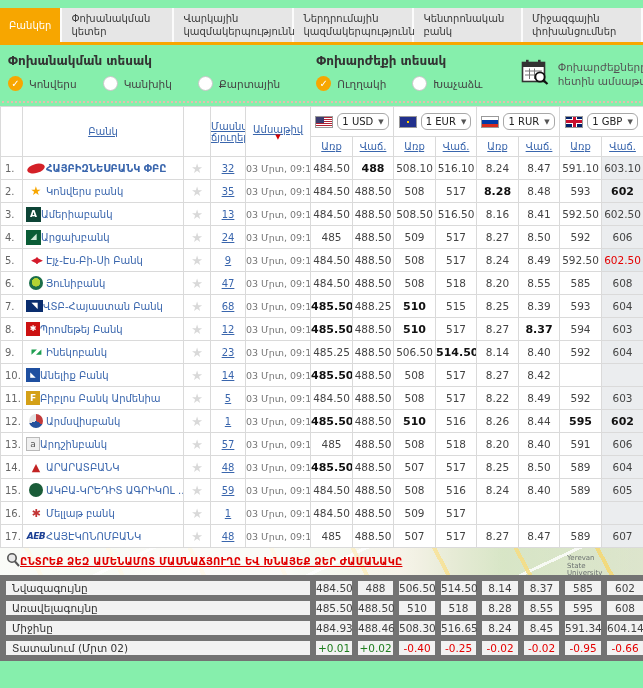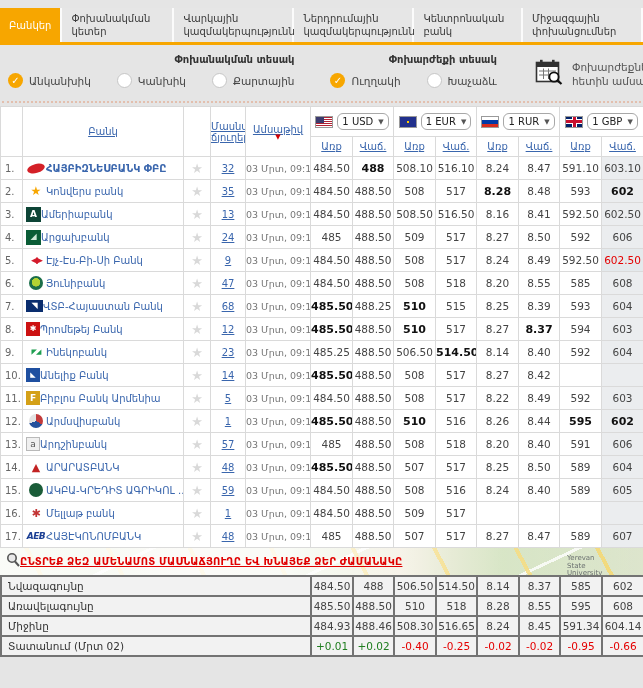--- a/index.html
+++ b/index.html
@@ -1,28 +1,28 @@
 <!DOCTYPE html>
 <html><head>
 <meta charset="utf-8">
 <style>
   * { margin:0; padding:0; box-sizing:border-box; }
   body { background:#fff; font-family:"DejaVu Sans","Liberation Sans",sans-serif; color:#333; }
-  .page { width:643px; height:688px; position:relative; background:#e5e5e5; overflow:hidden; }
+  .page { width:643px; height:688px; position:relative; background:#86efac; overflow:hidden; }
 
   
   .tabbar { margin-top:8px; display:flex; background:#ececec; border-bottom:3px solid #f7a600; align-items:stretch; }
   .tab { background:#e6e6e6; border-right:2px solid #fbfbfb; padding:4px 9px; font-size:10px; line-height:1.3;
          color:#3a3a3a; display:flex; align-items:center; max-width:120px; cursor:pointer; }
   .tab.active { background:#f7a600; color:#fff; }
 
   
   .filters { display:flex; align-items:stretch; padding:9px 6px 7px 6px; height:56px; }
   .fgroup { padding:0 10px 0 2px; }
-  .ftitle { font-size:10px; font-weight:bold; color:#333; margin-bottom:8px;text-align:right; }
+  .ftitle { font-size:12px; font-weight:bold; color:#333; margin-bottom:8px; }
   .fopts { display:flex; gap:26px; }
   .fopt { display:flex; align-items:center; gap:6px; font-size:10.5px; color:#444; cursor:pointer; }
   .rb { width:15px; height:15px; border-radius:50%; display:inline-flex; align-items:center; justify-content:center; flex:0 0 auto; }
   .rb.on { background:#f7a600; color:#fff; font-size:10px; line-height:1; }
   .rb.off { background:#fff; border:1px solid #c6c6c6; }
   .vsep { width:1px; background:#e2e2e2; margin:0 12px; }
   .archive { display:flex; align-items:center; gap:9px; padding-left:4px; }
   .archive-label { font-size:10.5px; color:#555; width:110px; line-height:1.35; }
   .dotted { border-top:2px dotted #e3bfae; margin:0 2px 3px 2px; }
 
@@ -93,21 +93,21 @@
       repeating-linear-gradient(62deg, transparent 0 34px, rgba(245,214,106,.85) 34px 38px, transparent 38px 72px),
       repeating-linear-gradient(-25deg, transparent 0 50px, rgba(255,255,255,.8) 50px 53px, transparent 53px 90px),
       linear-gradient(90deg, #dfe8d0, #cfe0b8 14%, #e9e5d3 30%, #d8e6c4 46%, #f0ead9 62%, #cfe0ba 78%, #dde5cd 100%); }
   .mapstrip .shade { position:absolute; inset:0; background:linear-gradient(90deg, rgba(255,255,255,.85) 0 45%, rgba(255,255,255,.25) 70%, rgba(255,255,255,0)); }
   .mapbanner { position:absolute; left:6px; top:0; height:27px; display:flex; align-items:center; }
   .mapbanner a { color:#e00000; font-weight:bold; font-size:10px; text-decoration:underline; letter-spacing:0.2px; }
   .maplabel { position:absolute; right:34px; top:7px; font-size:7px; color:#6b7070; line-height:1.1; width:42px; }
 
   
   table.summary { width:643px; border-collapse:collapse; table-layout:fixed; font-size:10.5px; }
-  table.summary td { border:2px solid #737373; background:#f2f2f2; height:20px; }
+  table.summary td { border:6px solid #737373; background:#f2f2f2; height:20px; }
   table.summary td.slabel { padding-left:6px; color:#333; }
   table.summary td.sval { text-align:center; color:#444; }
   table.summary td.sval.g { color:#1e7d1e; }
   table.summary td.sval.r { color:#e40000; }
 </style>
 </head>
 <body>
 
 <div class="page">
 
@@ -119,21 +119,21 @@
       <div class="tab">Կենտրոնական բանկ</div>
       <div class="tab">Միջազգային փոխանցումներ</div>
     </div>
 
   <div class="filters">
     <div class="fgroup">
       <div class="ftitle">Փոխանակման տեսակ</div>
       <div class="fopts" id="exch-opts">
           <div class="fopt">
             <span class="rb on">✓</span>
-            <span>Անկանխիկ</span>
+            <span>Կոնվերս</span>
           </div>
           <div class="fopt">
             <span class="rb off"></span>
             <span>Կանխիկ</span>
           </div>
           <div class="fopt">
             <span class="rb off"></span>
             <span>Քարտային</span>
           </div>
         </div>

